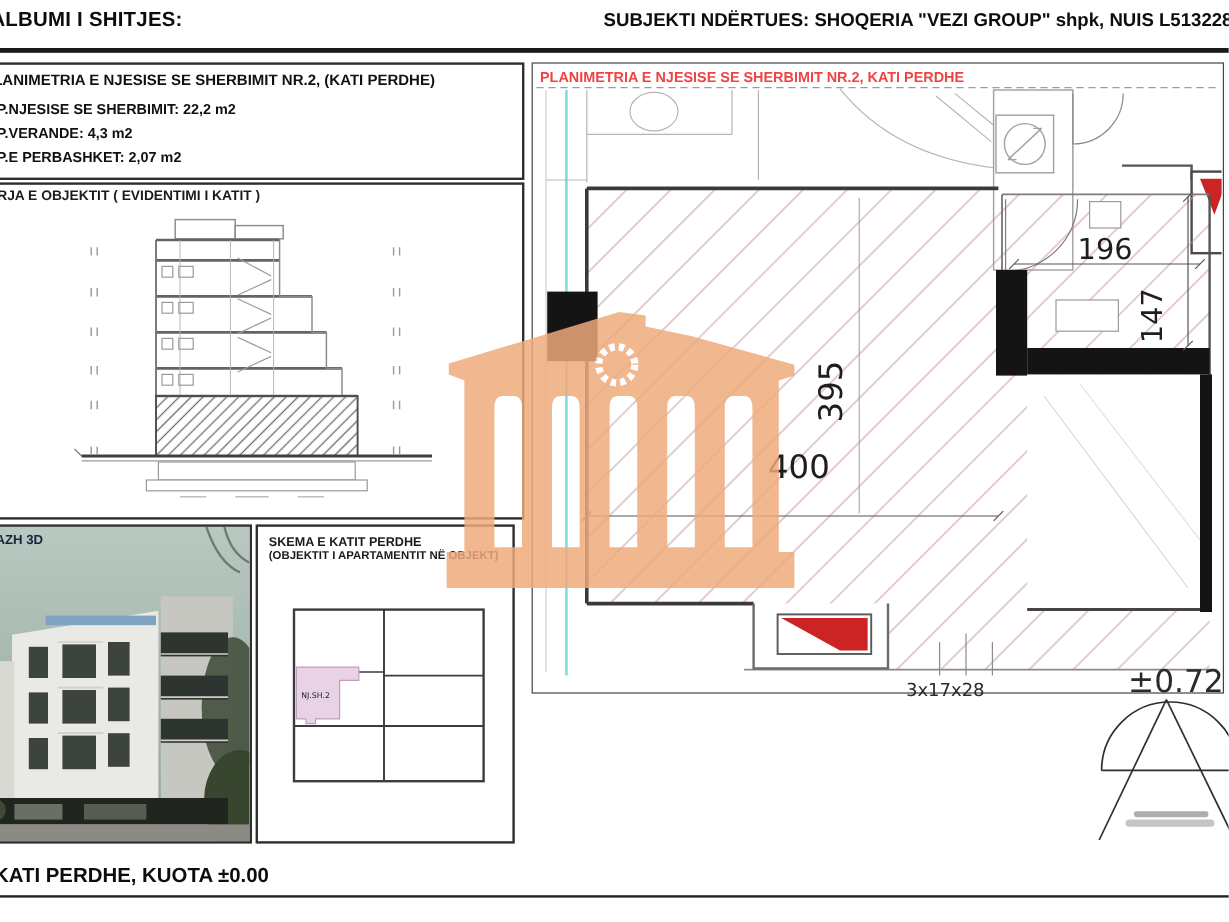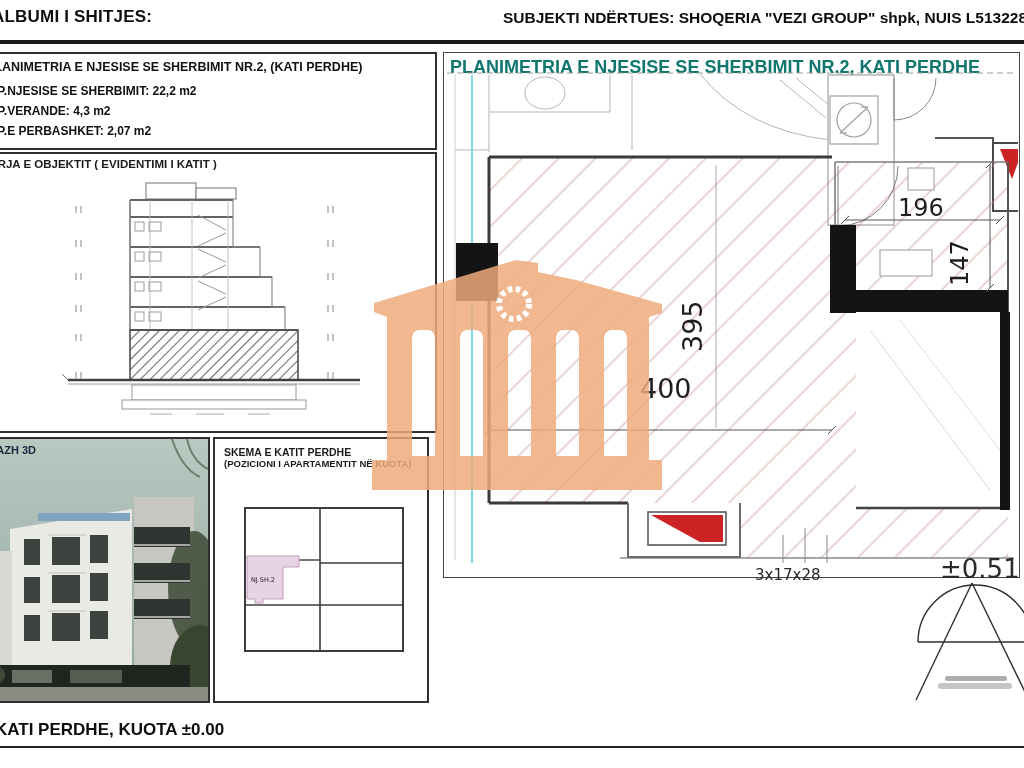--- a/index.html
+++ b/index.html
@@ -6,21 +6,21 @@
   body{width:1024px;height:768px;overflow:hidden;background:#ffffff;position:relative;
        font-family:"Liberation Sans",sans-serif;color:#111;}
   .abs{position:absolute;}
   .panel{position:absolute;border:2px solid #2f2f2f;background:#fff;box-sizing:border-box;}
   .hdr{font-weight:bold;font-size:17px;letter-spacing:.2px;white-space:nowrap;color:#0d0d0d;}
   .hdr-r{font-weight:bold;font-size:15.5px;white-space:nowrap;color:#0d0d0d;}
   .rule{position:absolute;left:0;width:1024px;background:#1a1a1a;}
   .info-title{font-weight:bold;font-size:12.5px;margin:6px 0 10px 4px;white-space:nowrap;}
   .info-row{font-weight:bold;font-size:12px;margin:0 0 6px 4px;white-space:nowrap;}
   .sec-title{position:absolute;font-weight:bold;font-size:11.5px;white-space:nowrap;color:#1b1b1b;}
-  .plan-title{position:absolute;font-weight:bold;font-size:18px;white-space:nowrap;color:#0f766e;}
+  .plan-title{position:absolute;font-weight:bold;font-size:12px;white-space:nowrap;color:#ef4444;}
   .skema-title{font-weight:bold;font-size:10.5px;line-height:1.15;white-space:nowrap;color:#1b1b1b;}
   .skema-sub{font-weight:bold;font-size:9.5px;white-space:nowrap;color:#1b1b1b;}
   .render-label{position:absolute;font-weight:bold;font-size:11px;color:#15253a;white-space:nowrap;z-index:4;}
   .footer{position:absolute;font-weight:bold;font-size:17px;white-space:nowrap;color:#0d0d0d;}
   .dimtxt{font-family:"DejaVu Sans",sans-serif;fill:#1e1e1e;}
   .notetxt{position:absolute;font-family:"DejaVu Sans",sans-serif;color:#2a2a2a;white-space:nowrap;z-index:3;}
   svg{display:block;}
 </style>
 </head>
 <body>
@@ -148,21 +148,21 @@
     <rect x="88" y="231" width="52" height="13" fill="#565c50"></rect>
     <ellipse cx="8" cy="236" rx="15" ry="11" fill="#3c4a36"></ellipse>
     <rect x="0" y="248" width="226" height="14" fill="#8b8b84"></rect>
   </svg>
 </div>
 <div class="render-label" style="left:-16px;top:444px;">IMAZH 3D</div>
 
 <div class="panel" style="left:213px;top:437px;width:216px;height:266px;">
   <div style="margin:7px 0 0 9px;">
     <div class="skema-title">SKEMA E KATIT PERDHE</div>
-    <div class="skema-sub">(POZICIONI I APARTAMENTIT NË KUOTA)</div>
+    <div class="skema-sub">(OBJEKTIT I APARTAMENTIT NË OBJEKT)</div>
   </div>
 </div>
 <svg class="abs" style="left:213px;top:437px;z-index:2;" width="224" height="266" viewBox="213 437 224 266">
   <rect x="245" y="508" width="158" height="143" fill="none" stroke="#3c3c3c" stroke-width="2"></rect>
   <line x1="320" y1="508" x2="320" y2="651" stroke="#3c3c3c" stroke-width="1.6"></line>
   <line x1="297" y1="560" x2="320" y2="560" stroke="#3c3c3c" stroke-width="1.4"></line>
   <line x1="320" y1="563" x2="403" y2="563" stroke="#3c3c3c" stroke-width="1.6"></line>
   <line x1="245" y1="605" x2="403" y2="605" stroke="#3c3c3c" stroke-width="1.6"></line>
   <polygon points="247,556 299,556 299,567 283,567 283,599 263,599 263,603 255,603 255,599 247,599" fill="#e7d3e5" stroke="#bf9fba" stroke-width="1"></polygon>
   <text x="251" y="582" font-size="6.5" fill="#8d6f88" class="dimtxt">NJ.SH.2</text>
@@ -269,21 +269,21 @@
       <line x1="986" y1="292" x2="994" y2="284"></line>
   </g>
 
   <text x="640" y="398" font-size="27" class="dimtxt">400</text>
   <text transform="translate(702,352) rotate(-90)" font-size="27" class="dimtxt">395</text>
   <text x="898" y="216" font-size="24" class="dimtxt">196</text>
   <text transform="translate(968,286) rotate(-90)" font-size="24" class="dimtxt">147</text>
 </svg>
 
 <div class="notetxt" style="left:755px;top:566px;font-size:15px;">3x17x28</div>
-<div class="notetxt" style="left:940px;top:554px;font-size:26px;">±0.51</div>
+<div class="notetxt" style="left:940px;top:554px;font-size:26px;">±0.72</div>
 
 <svg class="abs" style="left:372px;top:250px;z-index:5;opacity:.84;" width="292" height="240" viewBox="0 0 292 240">
   <path fill="#efab7c" fill-rule="evenodd" d="
     M2 62 L2 53 L144 10 L166 13 L166 22 L204 30 L290 54 L290 63 L277 67 L277 210 L290 210 L290 240 L0 240 L0 210 L15 210 L15 67 Z
     M40 90 Q40 80 47 80 L56 80 Q63 80 63 90 L63 206 L40 206 Z
     M88 90 Q88 80 95 80 L104 80 Q111 80 111 90 L111 206 L88 206 Z
     M136 90 Q136 80 143 80 L152 80 Q159 80 159 90 L159 206 L136 206 Z
     M184 90 Q184 80 191 80 L200 80 Q207 80 207 90 L207 206 L184 206 Z
     M232 90 Q232 80 239 80 L248 80 Q255 80 255 90 L255 206 L232 206 Z"></path>
   <circle cx="142" cy="54" r="15" fill="none" stroke="#ffffff" stroke-width="6" stroke-dasharray="4.5 3.5"></circle>

